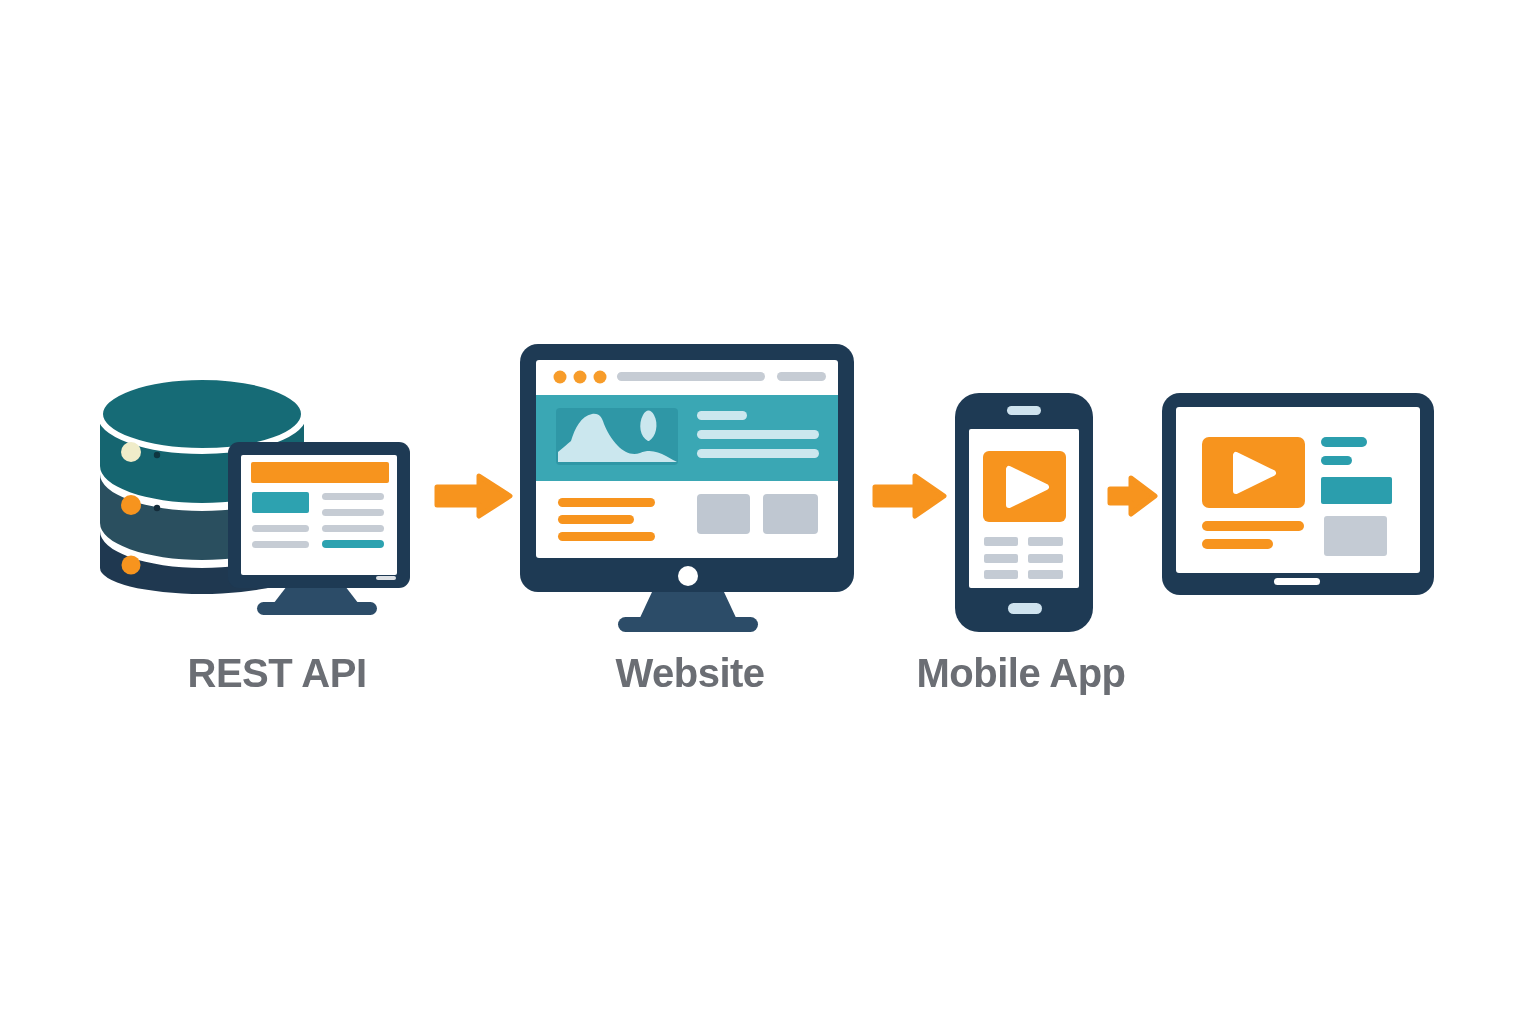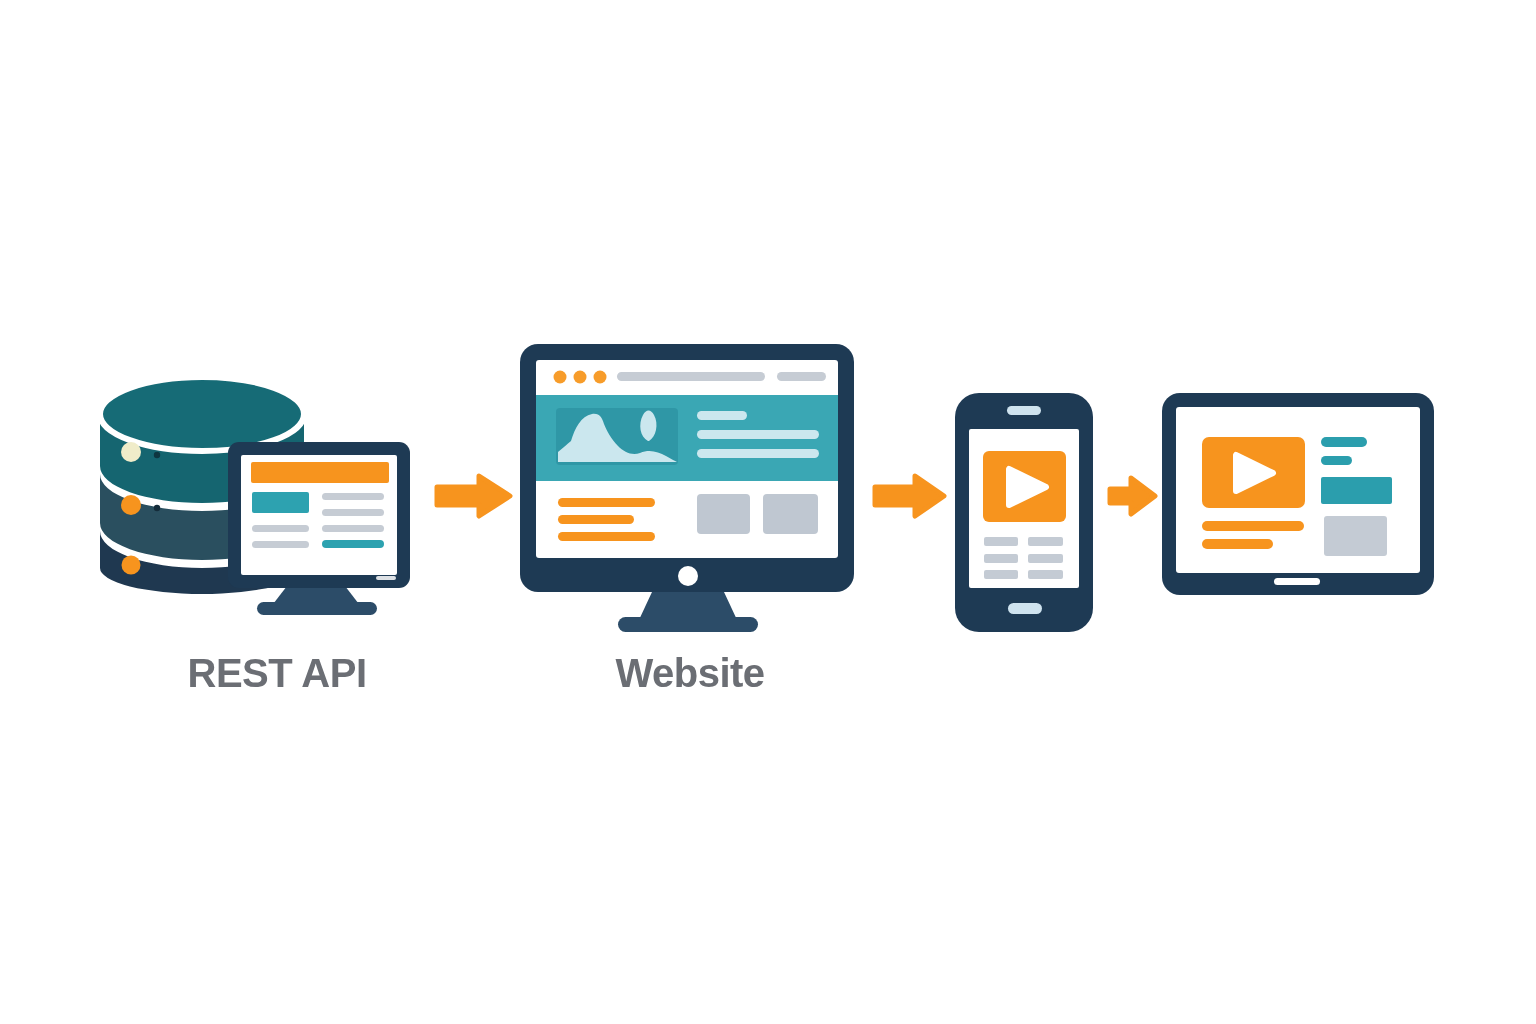--- a/index.html
+++ b/index.html
@@ -130,13 +130,14 @@
       <rect x="1321" y="477" width="71" height="27" rx="2" fill="#2B9EAD"></rect>
       <rect x="1324" y="516" width="63" height="40" rx="3" fill="#C4CBD4"></rect>
       <rect x="1202" y="521" width="102" height="10" rx="5" fill="#F7941E"></rect>
       <rect x="1202" y="539" width="71" height="10" rx="5" fill="#F7941E"></rect>
       <rect x="1274" y="578" width="46" height="7" rx="3.5" fill="#FFFFFF"></rect>
     </g>
   </svg>
 
   <div class="node-label" style="left:277px;">REST API</div>
   <div class="node-label" style="left:690px;text-align:center;">Website</div>
+  <div class="node-label" style="left:1021px;">Mobile App</div>
 </div>
 
 </body></html>

